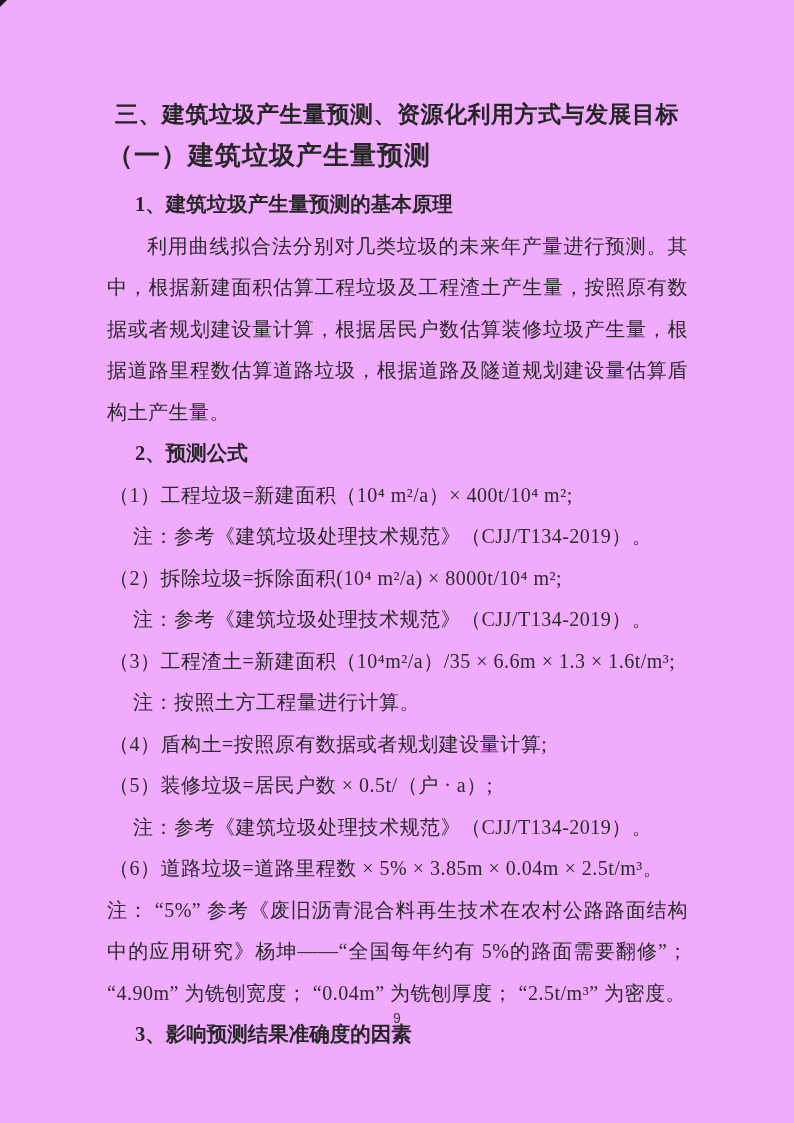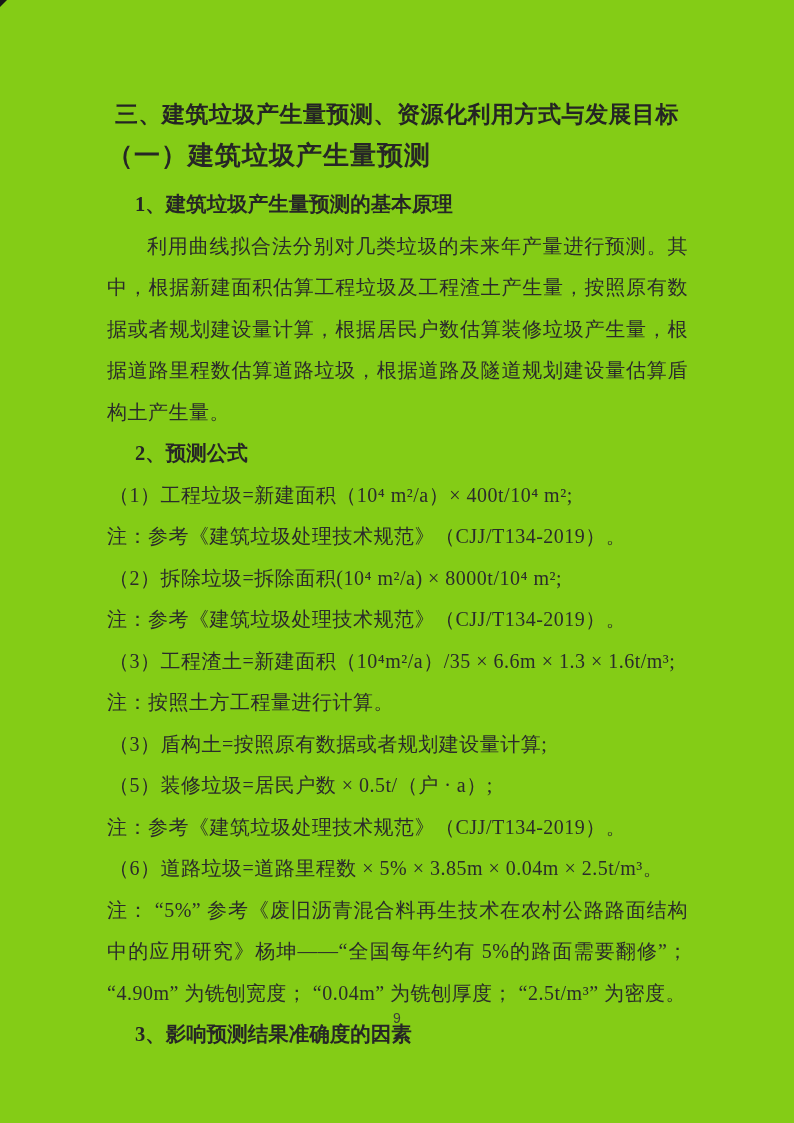--- a/index.html
+++ b/index.html
@@ -4,21 +4,21 @@
 <style>
   html, body {
     margin: 0;
     padding: 0;
     background: #ffffff;
   }
   .sheet {
     position: relative;
     width: 794px;
     height: 1123px;
-    background: #84cc16;
+    background: #f0abfc;
     overflow: hidden;
     font-family: "Liberation Serif", "DejaVu Serif", serif;
     color: #2b2b2b;
   }
   
   .corner-artifact {
     position: absolute;
     top: 0;
     left: 0;
     width: 0;
@@ -65,21 +65,21 @@
     margin: 0;
     text-align: justify;
     text-indent: 40px;
     letter-spacing: 0.5px;
   }
   .line {
     margin: 0;
     letter-spacing: 0.5px;
   }
   .line.formula { padding-left: 2px; }
-  .line.note { padding-left: 0; }
+  .line.note { padding-left: 0; margin-left: 26px; }
   .line.note-long {
     text-align: justify;
     padding-left: 0;
   }
   .footer {
     position: absolute;
     left: 0;
     right: 0;
     top: 1010px;
     text-align: center;
@@ -103,21 +103,21 @@
       <p class="body-para">利用曲线拟合法分别对几类垃圾的未来年产量进行预测。其中，根据新建面积估算工程垃圾及工程渣土产生量，按照原有数据或者规划建设量计算，根据居民户数估算装修垃圾产生量，根据道路里程数估算道路垃圾，根据道路及隧道规划建设量估算盾构土产生量。</p>
 
       <h3 class="heading">2、预测公式</h3>
 
       <p class="line formula">（1）工程垃圾=新建面积（10⁴ m²/a）× 400t/10⁴ m²;</p>
       <p class="line note">注：参考《建筑垃圾处理技术规范》（CJJ/T134-2019）。</p>
       <p class="line formula">（2）拆除垃圾=拆除面积(10⁴ m²/a) × 8000t/10⁴ m²;</p>
       <p class="line note">注：参考《建筑垃圾处理技术规范》（CJJ/T134-2019）。</p>
       <p class="line formula">（3）工程渣土=新建面积（10⁴m²/a）/35 × 6.6m × 1.3 × 1.6t/m³;</p>
       <p class="line note">注：按照土方工程量进行计算。</p>
-      <p class="line formula">（3）盾构土=按照原有数据或者规划建设量计算;</p>
+      <p class="line formula">（4）盾构土=按照原有数据或者规划建设量计算;</p>
       <p class="line formula">（5）装修垃圾=居民户数 × 0.5t/（户 · a）;</p>
       <p class="line note">注：参考《建筑垃圾处理技术规范》（CJJ/T134-2019）。</p>
       <p class="line formula">（6）道路垃圾=道路里程数 × 5% × 3.85m × 0.04m × 2.5t/m³。</p>
       <p class="line note-long">注：  “5%” 参考《废旧沥青混合料再生技术在农村公路路面结构中的应用研究》杨坤——“全国每年约有 5%的路面需要翻修”； “4.90m” 为铣刨宽度； “0.04m” 为铣刨厚度； “2.5t/m³” 为密度。</p>
 
       <h3 class="heading">3、影响预测结果准确度的因素</h3>
     </div>
   </main>
 
   <footer class="footer">

